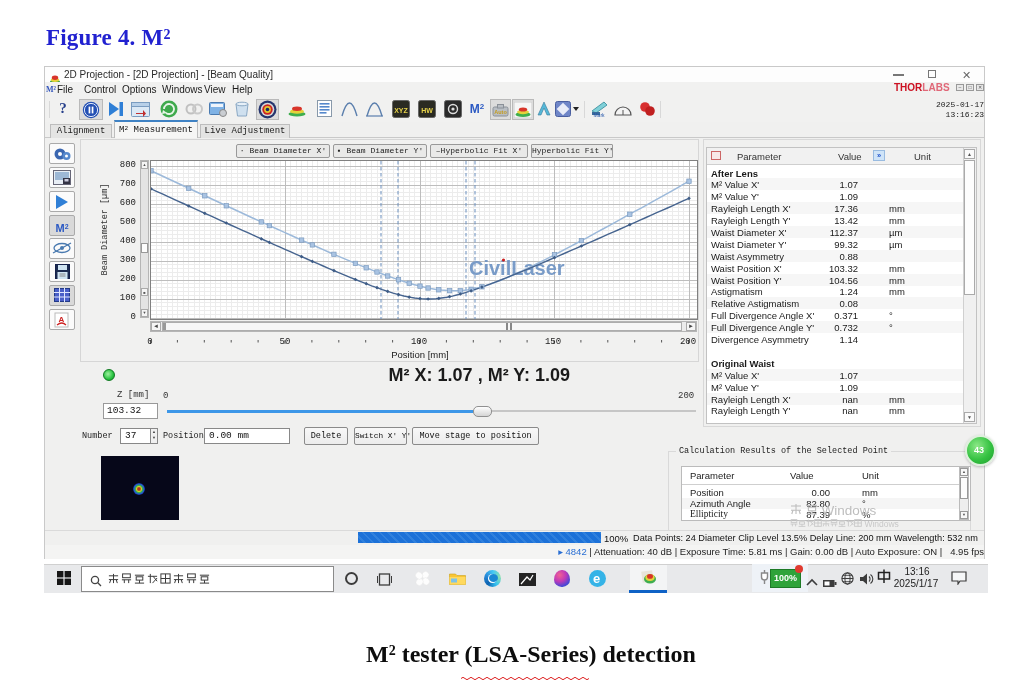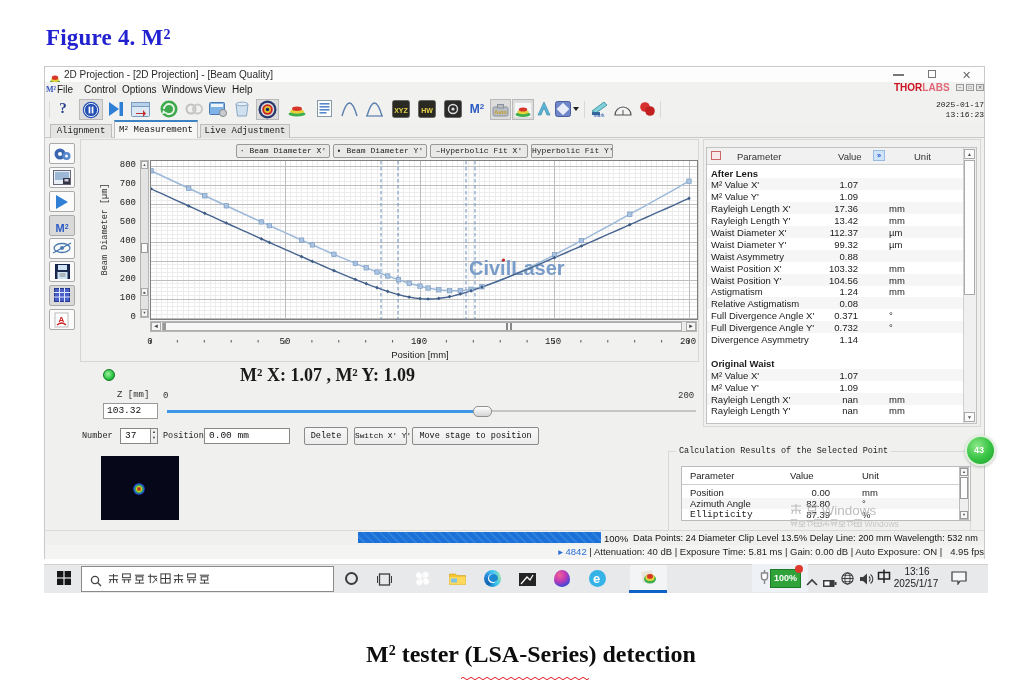--- a/index.html
+++ b/index.html
@@ -464,21 +464,21 @@
       <line x1="511.6" y1="0" x2="511.6" y2="2.5" stroke="#555" stroke-width="1"></line>
       <line x1="538.5" y1="0" x2="538.5" y2="4" stroke="#555" stroke-width="1"></line>
     </svg></div>
 <div style="position:absolute;left:135px;top:337px;width:30px;text-align:center;font-family:'Liberation Mono',monospace;font-size:9px;color:#222">0</div>
 <div style="position:absolute;left:270px;top:337px;width:30px;text-align:center;font-family:'Liberation Mono',monospace;font-size:9px;color:#222">50</div>
 <div style="position:absolute;left:404px;top:337px;width:30px;text-align:center;font-family:'Liberation Mono',monospace;font-size:9px;color:#222">100</div>
 <div style="position:absolute;left:538px;top:337px;width:30px;text-align:center;font-family:'Liberation Mono',monospace;font-size:9px;color:#222">150</div>
 <div style="position:absolute;left:673px;top:337px;width:30px;text-align:center;font-family:'Liberation Mono',monospace;font-size:9px;color:#222">200</div>
 <div style="position:absolute;left:270px;top:349px;width:300px;text-align:center;font-family:'Liberation Sans',sans-serif;font-size:9.5px;color:#222">Position [mm]</div>
 <div style="position:absolute;left:103px;top:369px;width:12px;height:12px;border-radius:50%;background:radial-gradient(circle at 4px 4px,#9ff09f,#28c340 60%,#128a26);border:1px solid #0e7a20;box-sizing:border-box"></div>
-<div style="position:absolute;left:240px;top:365px;width:330px;text-align:left;font-family:Liberation Serif, serif;font-size:18px;font-weight:bold;color:#1a1a1a">M² X: 1.07 , M² Y: 1.09</div>
+<div style="position:absolute;left:240px;top:365px;width:330px;text-align:right;font-family:Liberation Sans, sans-serif;font-size:18px;font-weight:bold;color:#1a1a1a">M² X: 1.07 , M² Y: 1.09</div>
 <div style="position:absolute;left:117px;top:390px;font-family:'Liberation Mono',monospace;font-size:9px;color:#333">Z [mm]</div>
 <div style="position:absolute;left:103px;top:403px;width:55px;height:16px;background:#fff;border:1px solid #999;box-sizing:border-box;font-family:'Liberation Mono',monospace;font-size:9.5px;color:#111;line-height:14px;padding-left:3px">103.32</div>
 <div style="position:absolute;left:163px;top:391px;font-family:'Liberation Mono',monospace;font-size:9px;color:#333">0</div>
 <div style="position:absolute;left:678px;top:391px;font-family:'Liberation Mono',monospace;font-size:9px;color:#333">200</div>
 <div style="position:absolute;left:167px;top:410px;width:529px;height:2px;background:#c6c6c6"></div>
 <div style="position:absolute;left:167px;top:410px;width:306px;height:2.5px;background:#3d97e8"></div>
 <div style="position:absolute;left:473px;top:406px;width:19px;height:11px;background:linear-gradient(#fefefe,#d5d5d5);border:1px solid #909090;border-radius:5px;box-sizing:border-box"></div>
 <div style="position:absolute;left:82px;top:431px;font-family:'Liberation Mono',monospace;font-size:8.5px;color:#222">Number</div>
 <div style="position:absolute;left:120px;top:428px;width:31px;height:16px;background:#fff;border:1px solid #888;box-sizing:border-box;font-family:'Liberation Mono',monospace;font-size:9.5px;line-height:14px;padding-left:4px;color:#111">37</div>
 <div style="position:absolute;left:150px;top:428px;width:8px;height:16px;background:#f0f0f0;border:1px solid #888;box-sizing:border-box;font-size:4px;line-height:6px;text-align:center;color:#444">▲<br>▼</div>
@@ -497,21 +497,21 @@
 <div style="position:absolute;left:790px;top:470px;font-family:'Liberation Sans',sans-serif;font-size:9.5px;color:#222">Value</div>
 <div style="position:absolute;left:862px;top:470px;font-family:'Liberation Sans',sans-serif;font-size:9.5px;color:#222">Unit</div>
 <div style="position:absolute;left:682px;top:484px;width:278px;height:1px;background:#cfcfcf"></div>
 <div style="position:absolute;left:690px;top:487px;font-family:'Liberation Sans',sans-serif;font-size:9.5px;color:#222">Position</div>
 <div style="position:absolute;left:785px;top:487px;width:45px;text-align:right;font-family:'Liberation Sans',sans-serif;font-size:9.5px;color:#222">0.00</div>
 <div style="position:absolute;left:862px;top:487px;font-family:'Liberation Sans',sans-serif;font-size:9.5px;color:#222">mm</div>
 <div style="position:absolute;left:682px;top:498px;width:278px;height:11px;background:#f5f5f5"></div>
 <div style="position:absolute;left:690px;top:498px;font-family:'Liberation Sans',sans-serif;font-size:9.5px;color:#222">Azimuth Angle</div>
 <div style="position:absolute;left:785px;top:498px;width:45px;text-align:right;font-family:'Liberation Sans',sans-serif;font-size:9.5px;color:#222">82.80</div>
 <div style="position:absolute;left:862px;top:498px;font-family:'Liberation Sans',sans-serif;font-size:9.5px;color:#222">°</div>
-<div style="position:absolute;left:690px;top:509px;font-family:Liberation Mono, monospace;font-size:9.5px;color:#222">Ellipticity</div>
+<div style="position:absolute;left:690px;top:509px;font-family:Liberation Serif, serif;font-size:9.5px;color:#222">Ellipticity</div>
 <div style="position:absolute;left:785px;top:509px;width:45px;text-align:right;font-family:'Liberation Sans',sans-serif;font-size:9.5px;color:#222">87.39</div>
 <div style="position:absolute;left:862px;top:509px;font-family:'Liberation Sans',sans-serif;font-size:9.5px;color:#222">%</div>
 <div style="position:absolute;left:959px;top:467px;width:10px;height:53px;background:#eee;border:1px solid #bbb;box-sizing:border-box"></div>
 <div style="position:absolute;left:960px;top:468px;width:8px;height:8px;background:#f8f8f8;border:1px solid #999;box-sizing:border-box;font-size:4px;line-height:6px;text-align:center;color:#555">▲</div>
 <div style="position:absolute;left:960px;top:511px;width:8px;height:8px;background:#f8f8f8;border:1px solid #999;box-sizing:border-box;font-size:4px;line-height:6px;text-align:center;color:#555">▼</div>
 <div style="position:absolute;left:960px;top:477px;width:8px;height:22px;background:#fdfdfd;border:1px solid #999;box-sizing:border-box"></div>
 <div style="position:absolute;left:790px;top:503px;font-size:13.5px;color:#bdbdbd;font-family:'Liberation Sans',sans-serif;white-space:nowrap"><svg width="12" height="12" style="vertical-align:top">
       <line x1="1.0" y1="3.0" x2="11.0" y2="3.0" stroke="#bdbdbd" stroke-width="1.1" fill="none" opacity="1.0"></line>
       <line x1="1.0" y1="7.2" x2="11.0" y2="7.2" stroke="#bdbdbd" stroke-width="1.1" fill="none" opacity="1.0"></line>
       <line x1="6.0" y1="1.0" x2="6.0" y2="11.0" stroke="#bdbdbd" stroke-width="1.1" fill="none" opacity="1.0"></line>

